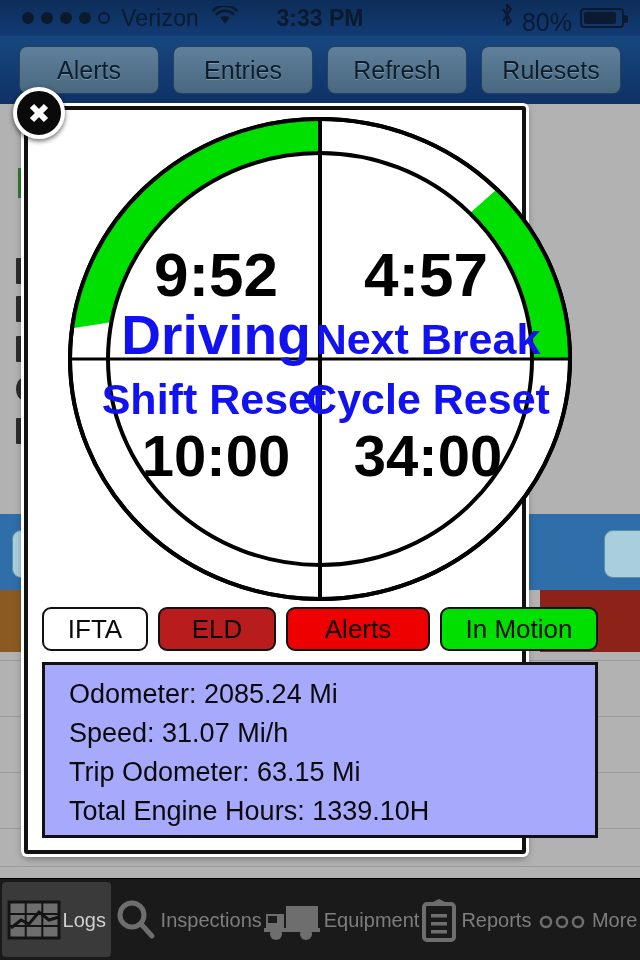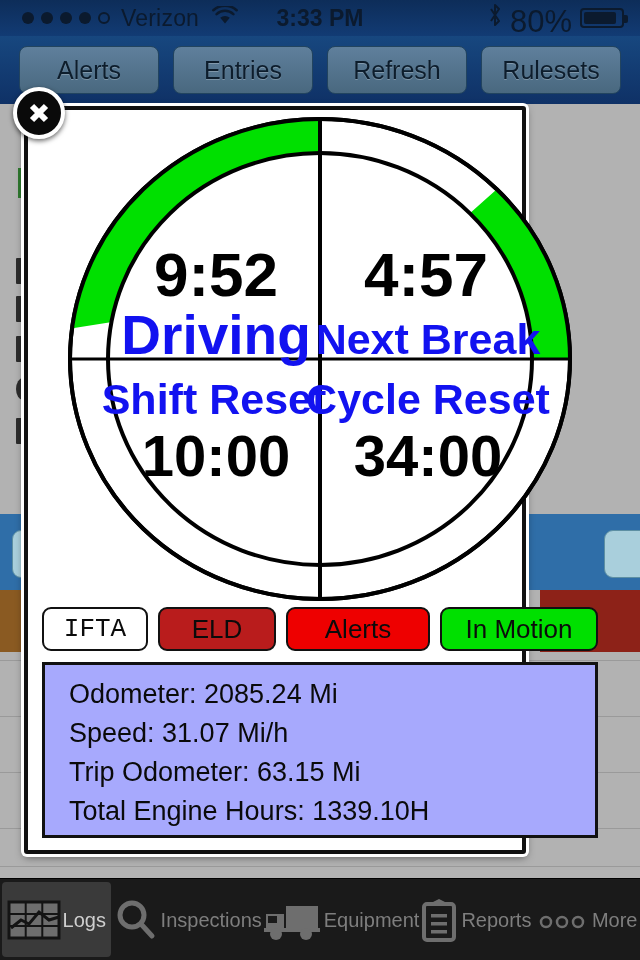--- a/index.html
+++ b/index.html
@@ -32,21 +32,21 @@
     font-size:22px; z-index:5;
   }
   #sb-left { display:flex; align-items:center; gap:7px; margin-left:22px;text-align:center; }
   .dot { width:12px; height:12px; border-radius:50%; background:#0b1a2e; }
   .dot.hollow { background:transparent; border:2px solid #0b1a2e; }
   #carrier { font-size:23px; color:#0b1a2e; margin-left:4px; letter-spacing:.2px; }
   #wifi-icon { margin-left:6px; }
   #sb-center { position:absolute; left:0; width:640px; text-align:center;
                font-size:23px; color:#0b1a2e; font-weight:600; pointer-events:none; }
   #sb-right { margin-left:auto; margin-right:16px; display:flex; align-items:center; gap:8px; }
-  #battery-pct { font-size:31px; color:#0b1a2e;margin-top:8px; }
+  #battery-pct { font-size:25px; color:#0b1a2e;margin-top:8px; }
   #battery-icon { width:44px; height:20px; border:2px solid #0b1a2e; border-radius:4px;
                   position:relative; }
   #battery-icon::after { content:""; position:absolute; right:-6px; top:5px;
                          width:4px; height:8px; background:#0b1a2e; border-radius:0 2px 2px 0; }
   #battery-fill { position:absolute; left:2px; top:2px; bottom:2px; width:80%; background:#0b1a2e; border-radius:2px; }
 
   
   #nav-bar {
     position:absolute; top:36px; left:0; width:640px; height:68px;
     background:linear-gradient(#17477f,#0f3166);
@@ -90,21 +90,21 @@
   
   #status-row {
     position:absolute; left:14px; top:496px; width:556px; height:46px;
     display:flex; align-items:center; gap:10px;
   }
   .pill {
     height:44px; border:2px solid #111; border-radius:9px;
     display:flex; align-items:center; justify-content:center;
     font-size:26px; color:#0b0b0b; padding:0 14px; white-space:nowrap;
   }
-  .pill-ifta     { background:#ffffff; flex:0 0 106px;font-family:Liberation Mono, monospace; }
+  .pill-ifta     { background:#ffffff; flex:0 0 106px; }
   .pill-eld      { background:#b91c1c; flex:0 0 118px; }
   .pill-alerts   { background:#ee0000; flex:1 1 auto; }
   .pill-inmotion { background:#00e000; flex:0 0 158px; }
 
   
   #info-panel {
     position:absolute; left:14px; top:552px; width:556px; height:176px;
     background:#a7a9fd; border:3px solid #111;
     padding:10px 14px 0 24px;
   }

